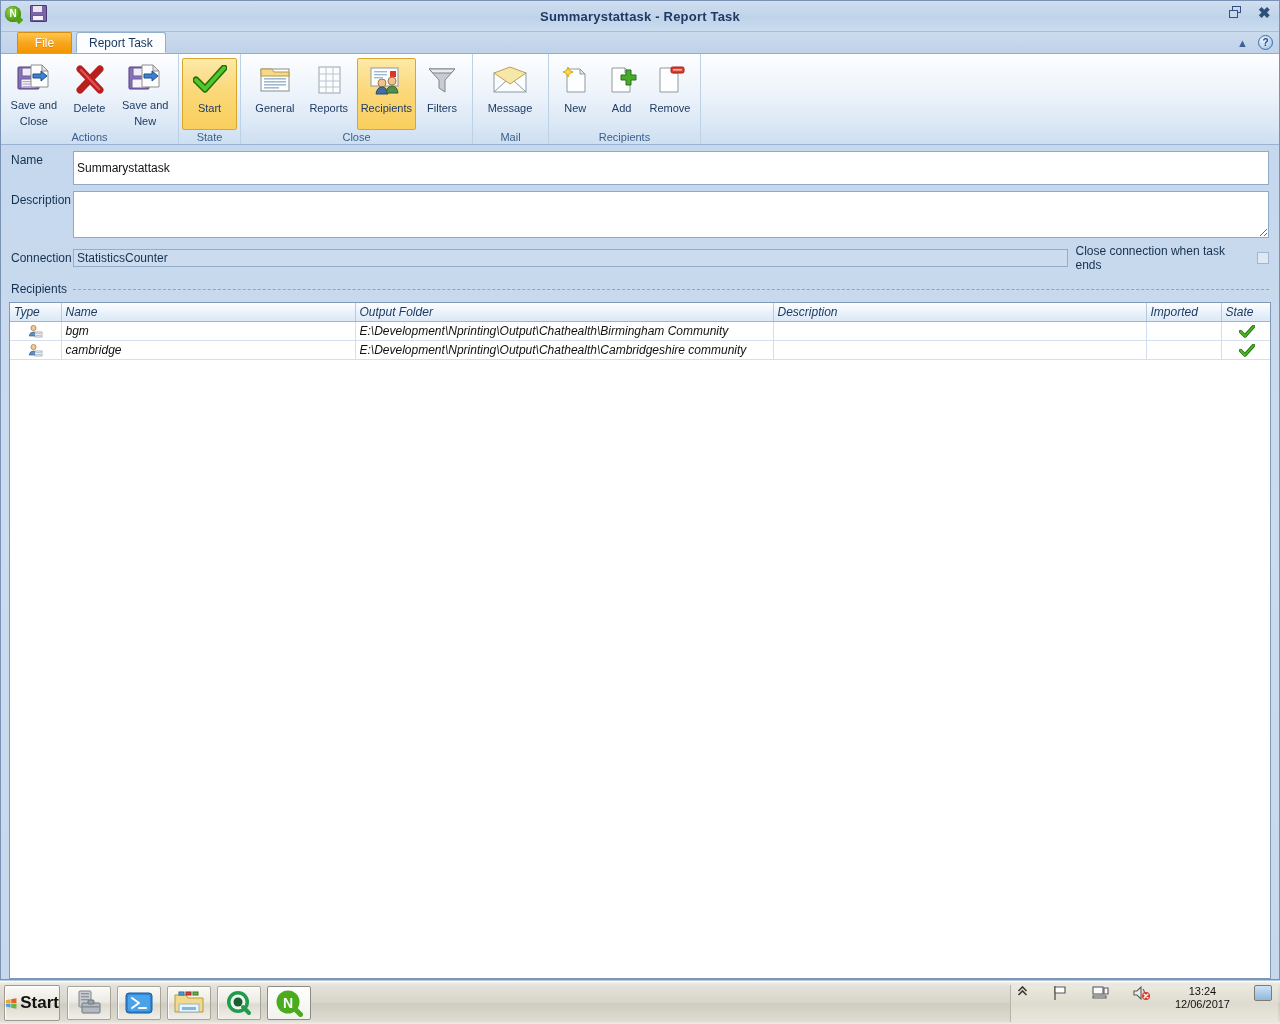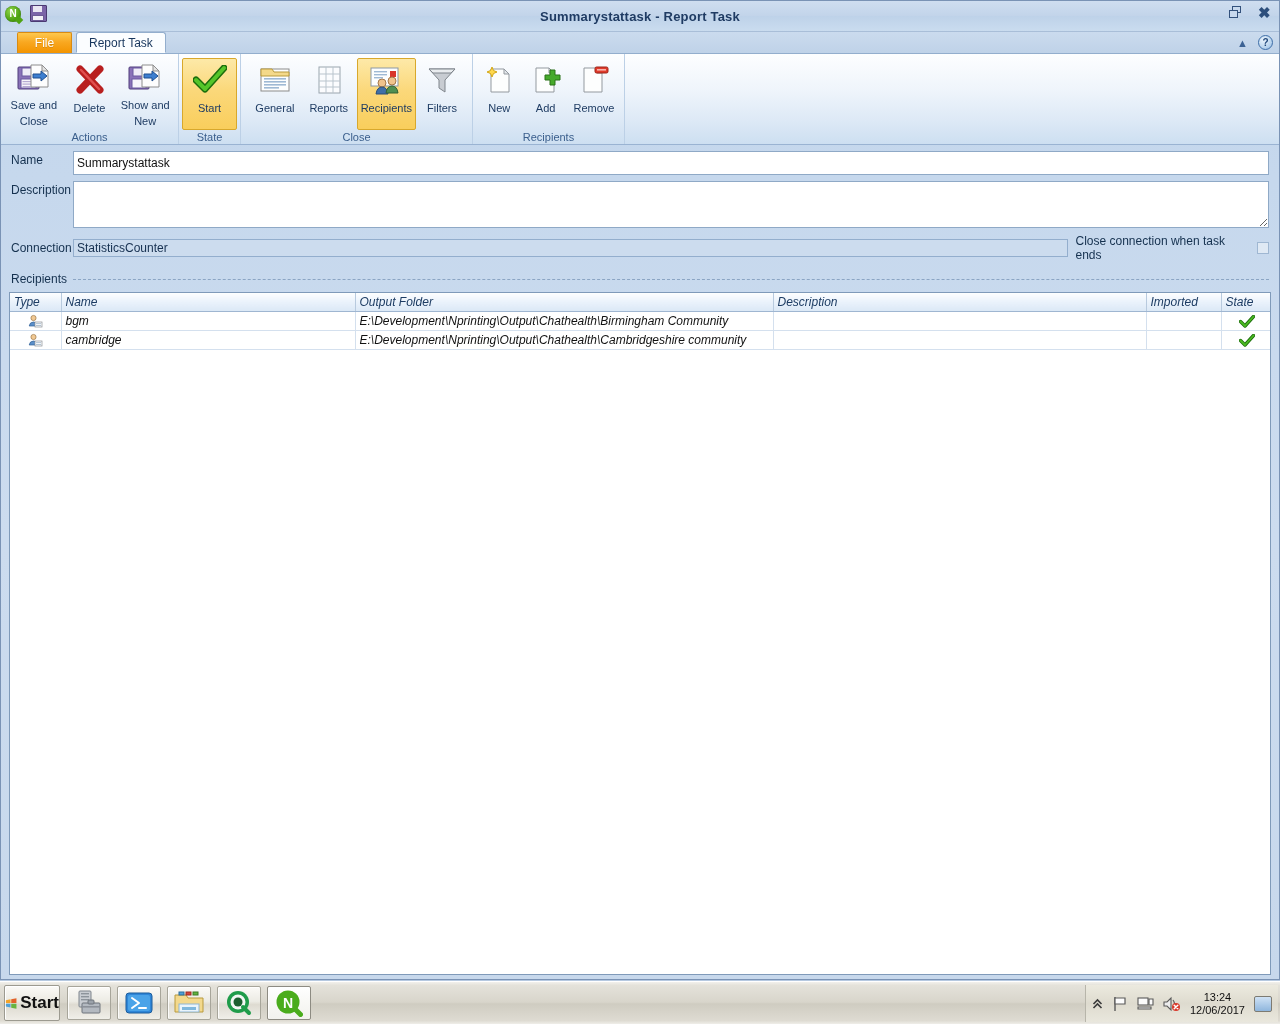--- a/index.html
+++ b/index.html
@@ -106,21 +106,21 @@
   .ritem.tall{height:72px;}
 
   
   svg{display:block;}
 
   
   .form { flex:none; padding:6px 10px 0 10px; }
   .frow { display:flex; align-items:flex-start; margin-bottom:6px; }
   .flabel { width:62px; font-size:12px; color:#15314f; line-height:18px; flex:none;}
   .finput {
-    flex:1; height:24px; background:#fff; border:1px solid #8fa9c6;
+    flex:1; height:34px; background:#fff; border:1px solid #8fa9c6;
     font-size:12px; color:#111; padding:1px 3px; line-height:15px;
     font-family:"Liberation Sans",sans-serif;
   }
   .ftextarea {
     flex:1; height:47px; background:#fff; border:1px solid #8fa9c6; padding:2px 3px;
     font-size:12px; color:#111;
   }
   .connrow { display:flex; align-items:center; }
   .connfield { width:1012px; height:18px; background:#ccdcee; border:1px solid #93aecd;
     font-size:12px; color:#163050; padding:1px 3px; line-height:15px; }
@@ -171,21 +171,21 @@
     background: linear-gradient(to bottom,#fbfaf7 0%, #ecebe4 45%, #dedbd1 55%, #f0efe9 100%);
     border:1px solid #a7a59a; border-radius:2px; cursor:pointer;
     box-shadow: inset 1px 1px 0 rgba(255,255,255,.85);
   }
   .tbtn.active {
     background: linear-gradient(to bottom,#ffffff 0%, #f8f8f5 50%, #f2f2ee 100%);
     border:1px solid #8d8b82;
   }
   .tray {
     position:absolute; right:2px; top:3px; height:37px; min-width:186px;
-    display:flex; align-items:center; gap:9px; padding:0 6px;
+    display:flex; align-items:flex-start; gap:24px; padding:0 6px;
     background: linear-gradient(to bottom,#eceadf 0%, #dedbcf 50%, #e9e7dd 100%);
     border-left:1px solid #b7b5aa;
   }
   .trayclock { font-size:11px; color:#111; text-align:center; line-height:13px; }
   .trayicon{cursor:pointer;}
   .showdesk{width:18px;height:16px;border:1px solid #7d7b72;border-radius:2px;
     background:linear-gradient(to bottom,#cfe2f5,#8fb6dd);cursor:pointer;}
 </style>
 </head>
 <body>
@@ -262,21 +262,21 @@
           <div class="ico">
             <svg width="34" height="32" viewBox="0 0 34 32">
               <rect x="1" y="4" width="20" height="22" rx="1" fill="#8a72b8" stroke="#4f3d7a"></rect>
               <rect x="5" y="5" width="11" height="8" fill="#efecf7" stroke="#6a58a0"></rect>
               <rect x="4" y="16" width="14" height="9" fill="#f7f5fb" stroke="#6a58a0"></rect>
               <path d="M14 2 h11 l6 6 v16 h-17z" fill="#fdfdfd" stroke="#8d8d8d"></path>
               <path d="M25 2 l6 6 h-6z" fill="#e3e3e3" stroke="#8d8d8d"></path>
               <path d="M16 11 h8 v-3 l6 5 -6 5 v-3 h-8z" fill="#3d7fd0" stroke="#1f4f8f"></path>
             </svg>
           </div>
-          <div class="lbl">Show and New</div>
+          <div class="lbl">Save and New</div>
         </div>
       </div>
       <div class="glabel">Actions</div>
     </div>
 
     <div class="rgroup" style="width:62px">
       <div class="gbody" style="padding-left:3px;padding-right:3px">
         <div class="ritem tall sel" style="width:55px">
           <div class="ico">
             <svg width="34" height="30" viewBox="0 0 34 30">
@@ -351,20 +351,35 @@
               <path d="M3 4 h26 l-10 11 v12 l-6 -4 v-8z" fill="#c8ccd2" stroke="#7f858c"></path>
               <path d="M3 4 h26 l-4 4 H7z" fill="#e9ecef" stroke="#7f858c"></path>
             </svg>
           </div>
           <div class="lbl">Filters</div>
         </div>
       </div>
       <div class="glabel">Close</div>
     </div>
 
+    <div class="rgroup" style="width:76px">
+      <div class="gbody" style="padding-left:6px">
+        <div class="ritem tall" style="width:62px">
+          <div class="ico">
+            <svg width="36" height="28" viewBox="0 0 36 28">
+              <rect x="2" y="7" width="32" height="19" fill="#fbfcfd" stroke="#8e99a4"></rect>
+              <path d="M2 7 L18 1 L34 7 L18 18z" fill="#f6e6a8" stroke="#b9a24f"></path>
+              <path d="M2 26 L14 15 M34 26 L22 15" stroke="#8e99a4" fill="none"></path>
+            </svg>
+          </div>
+          <div class="lbl">Message</div>
+        </div>
+      </div>
+      <div class="glabel">Mail</div>
+    </div>
 
     <div class="rgroup" style="width:152px">
       <div class="gbody" style="padding-left:4px">
         <div class="ritem tall" style="width:48px">
           <div class="ico">
             <svg width="30" height="30" viewBox="0 0 30 30">
               <path d="M7 4 h13 l5 5 v18 H7z" fill="#fdfefe" stroke="#93999f"></path>
               <path d="M20 4 l5 5 h-5z" fill="#e4e8ec" stroke="#93999f"></path>
               <path d="M8 2 l1.5 3.5 L13 7 l-3.5 1.5 L8 12 l-1.5-3.5 L3 7 l3.5-1.5z" fill="#ffd84d" stroke="#d3a718"></path>
             </svg>

